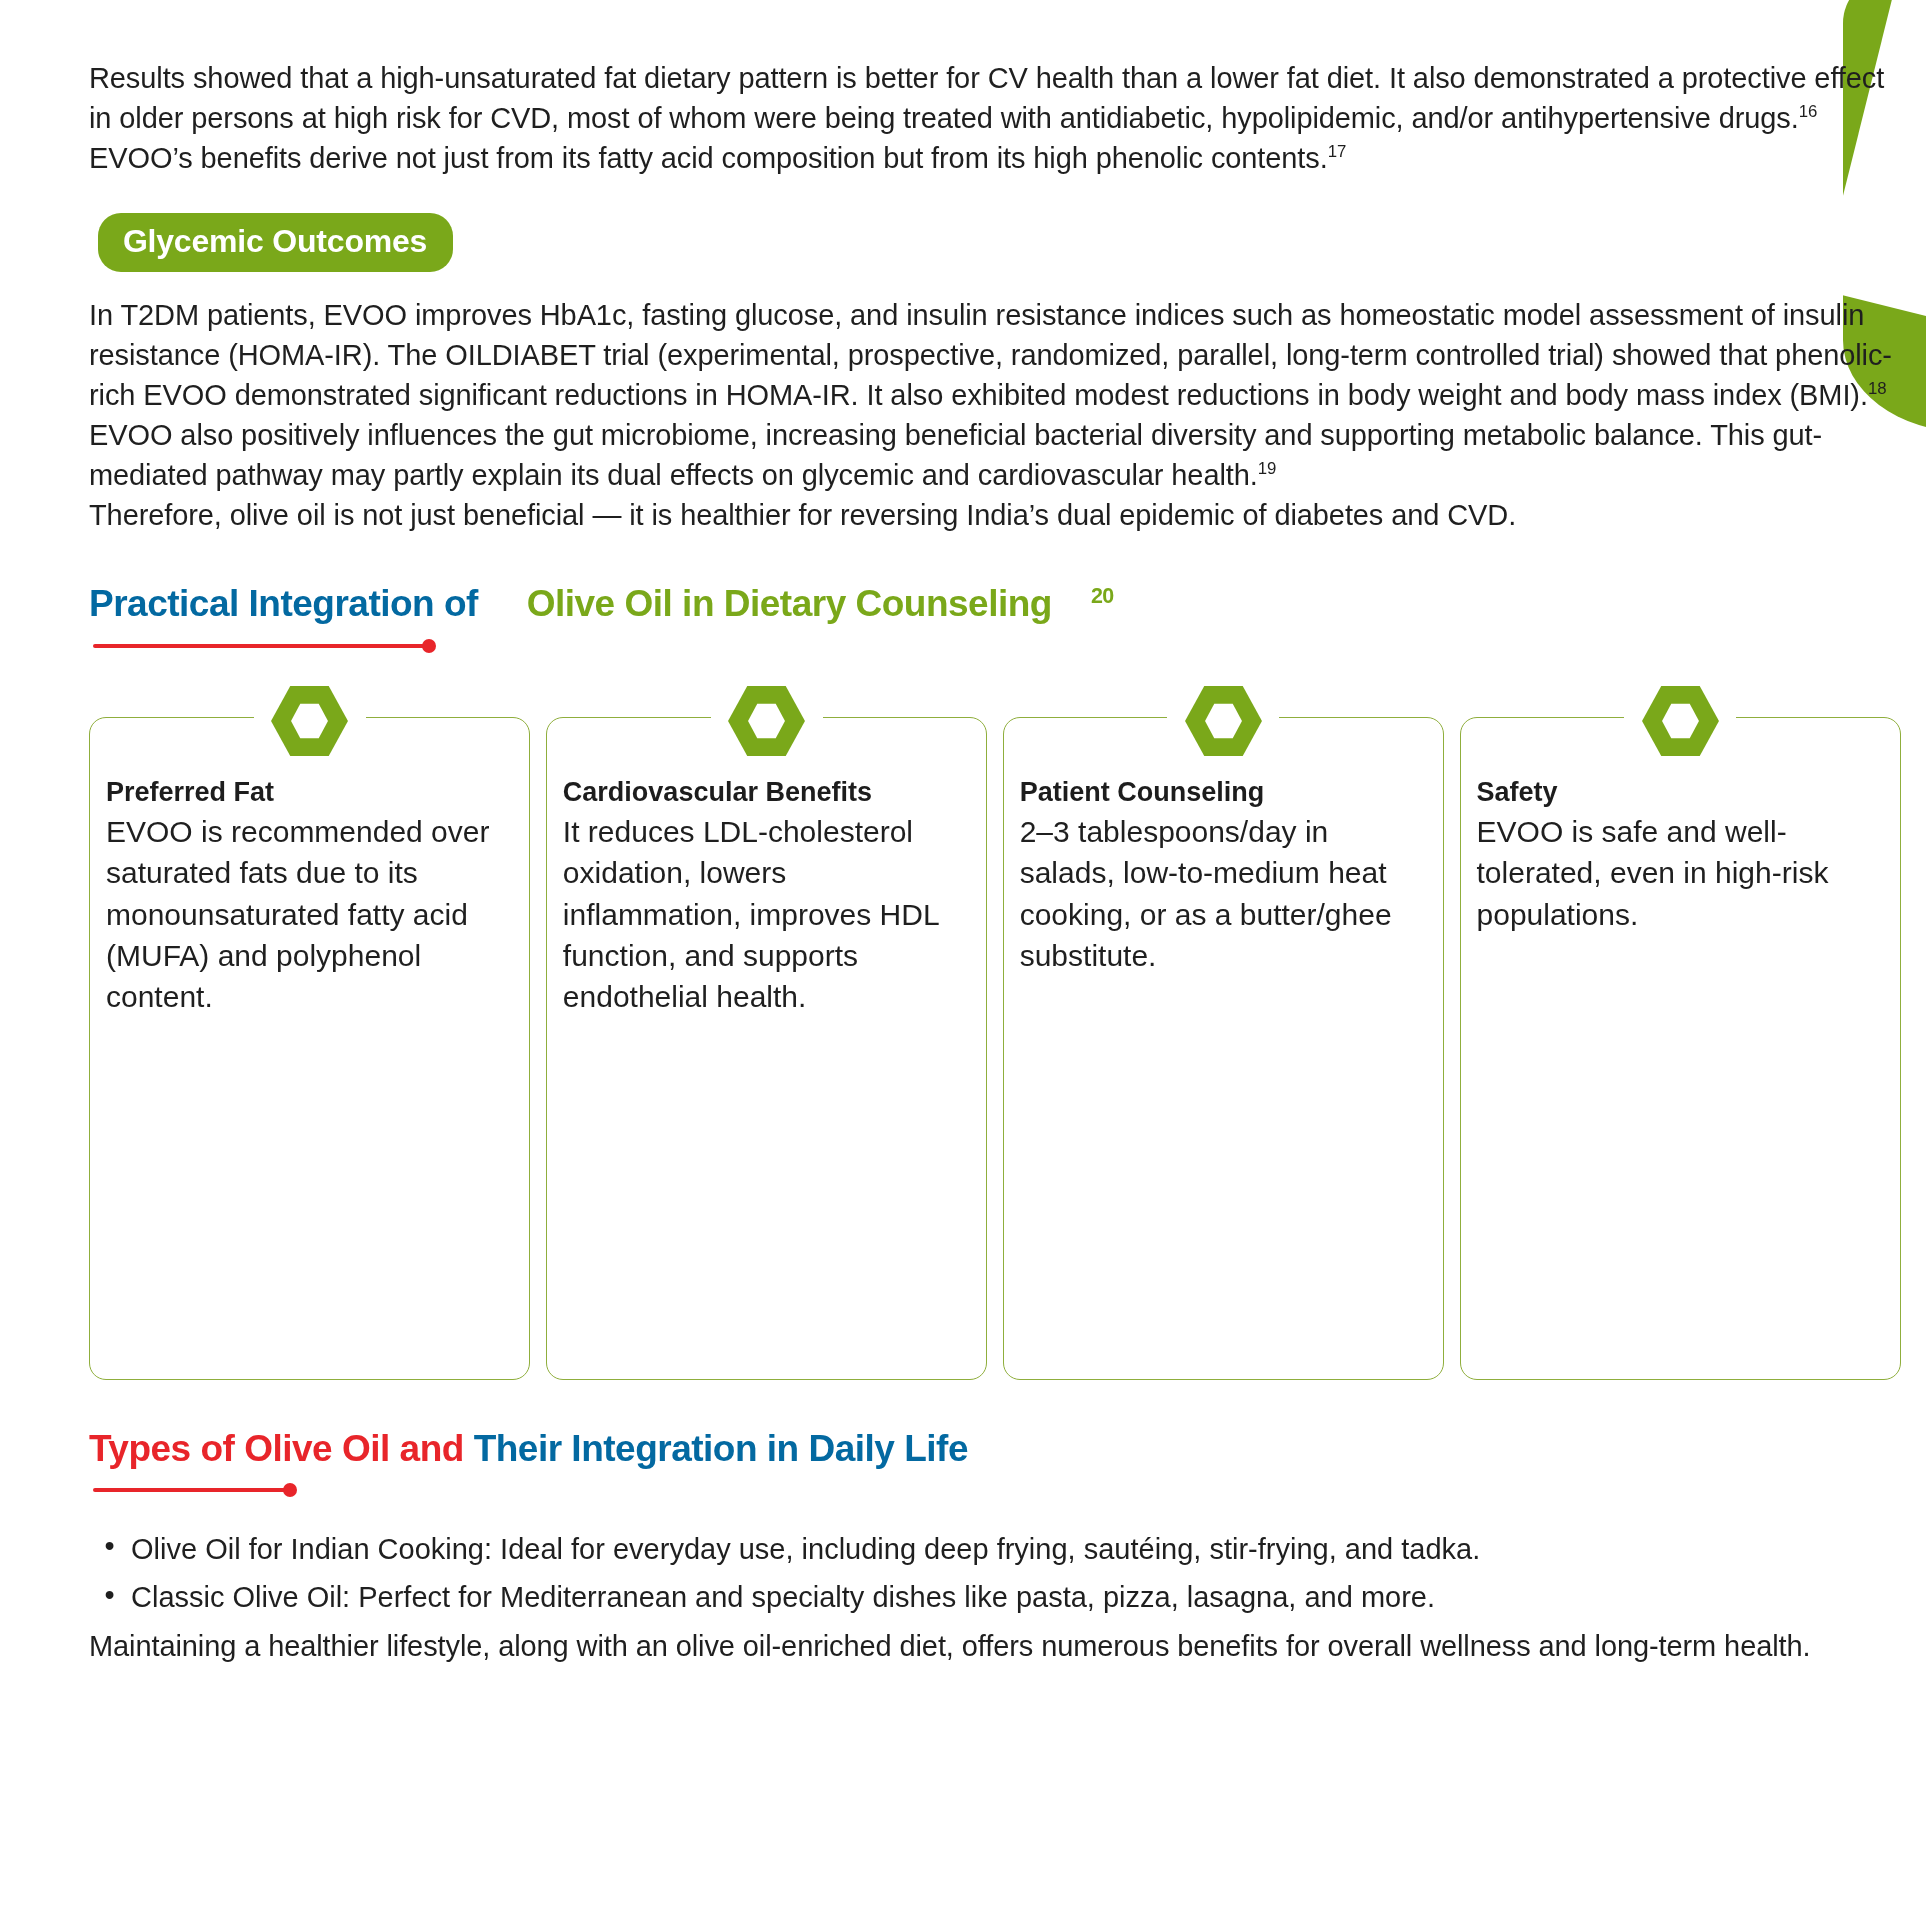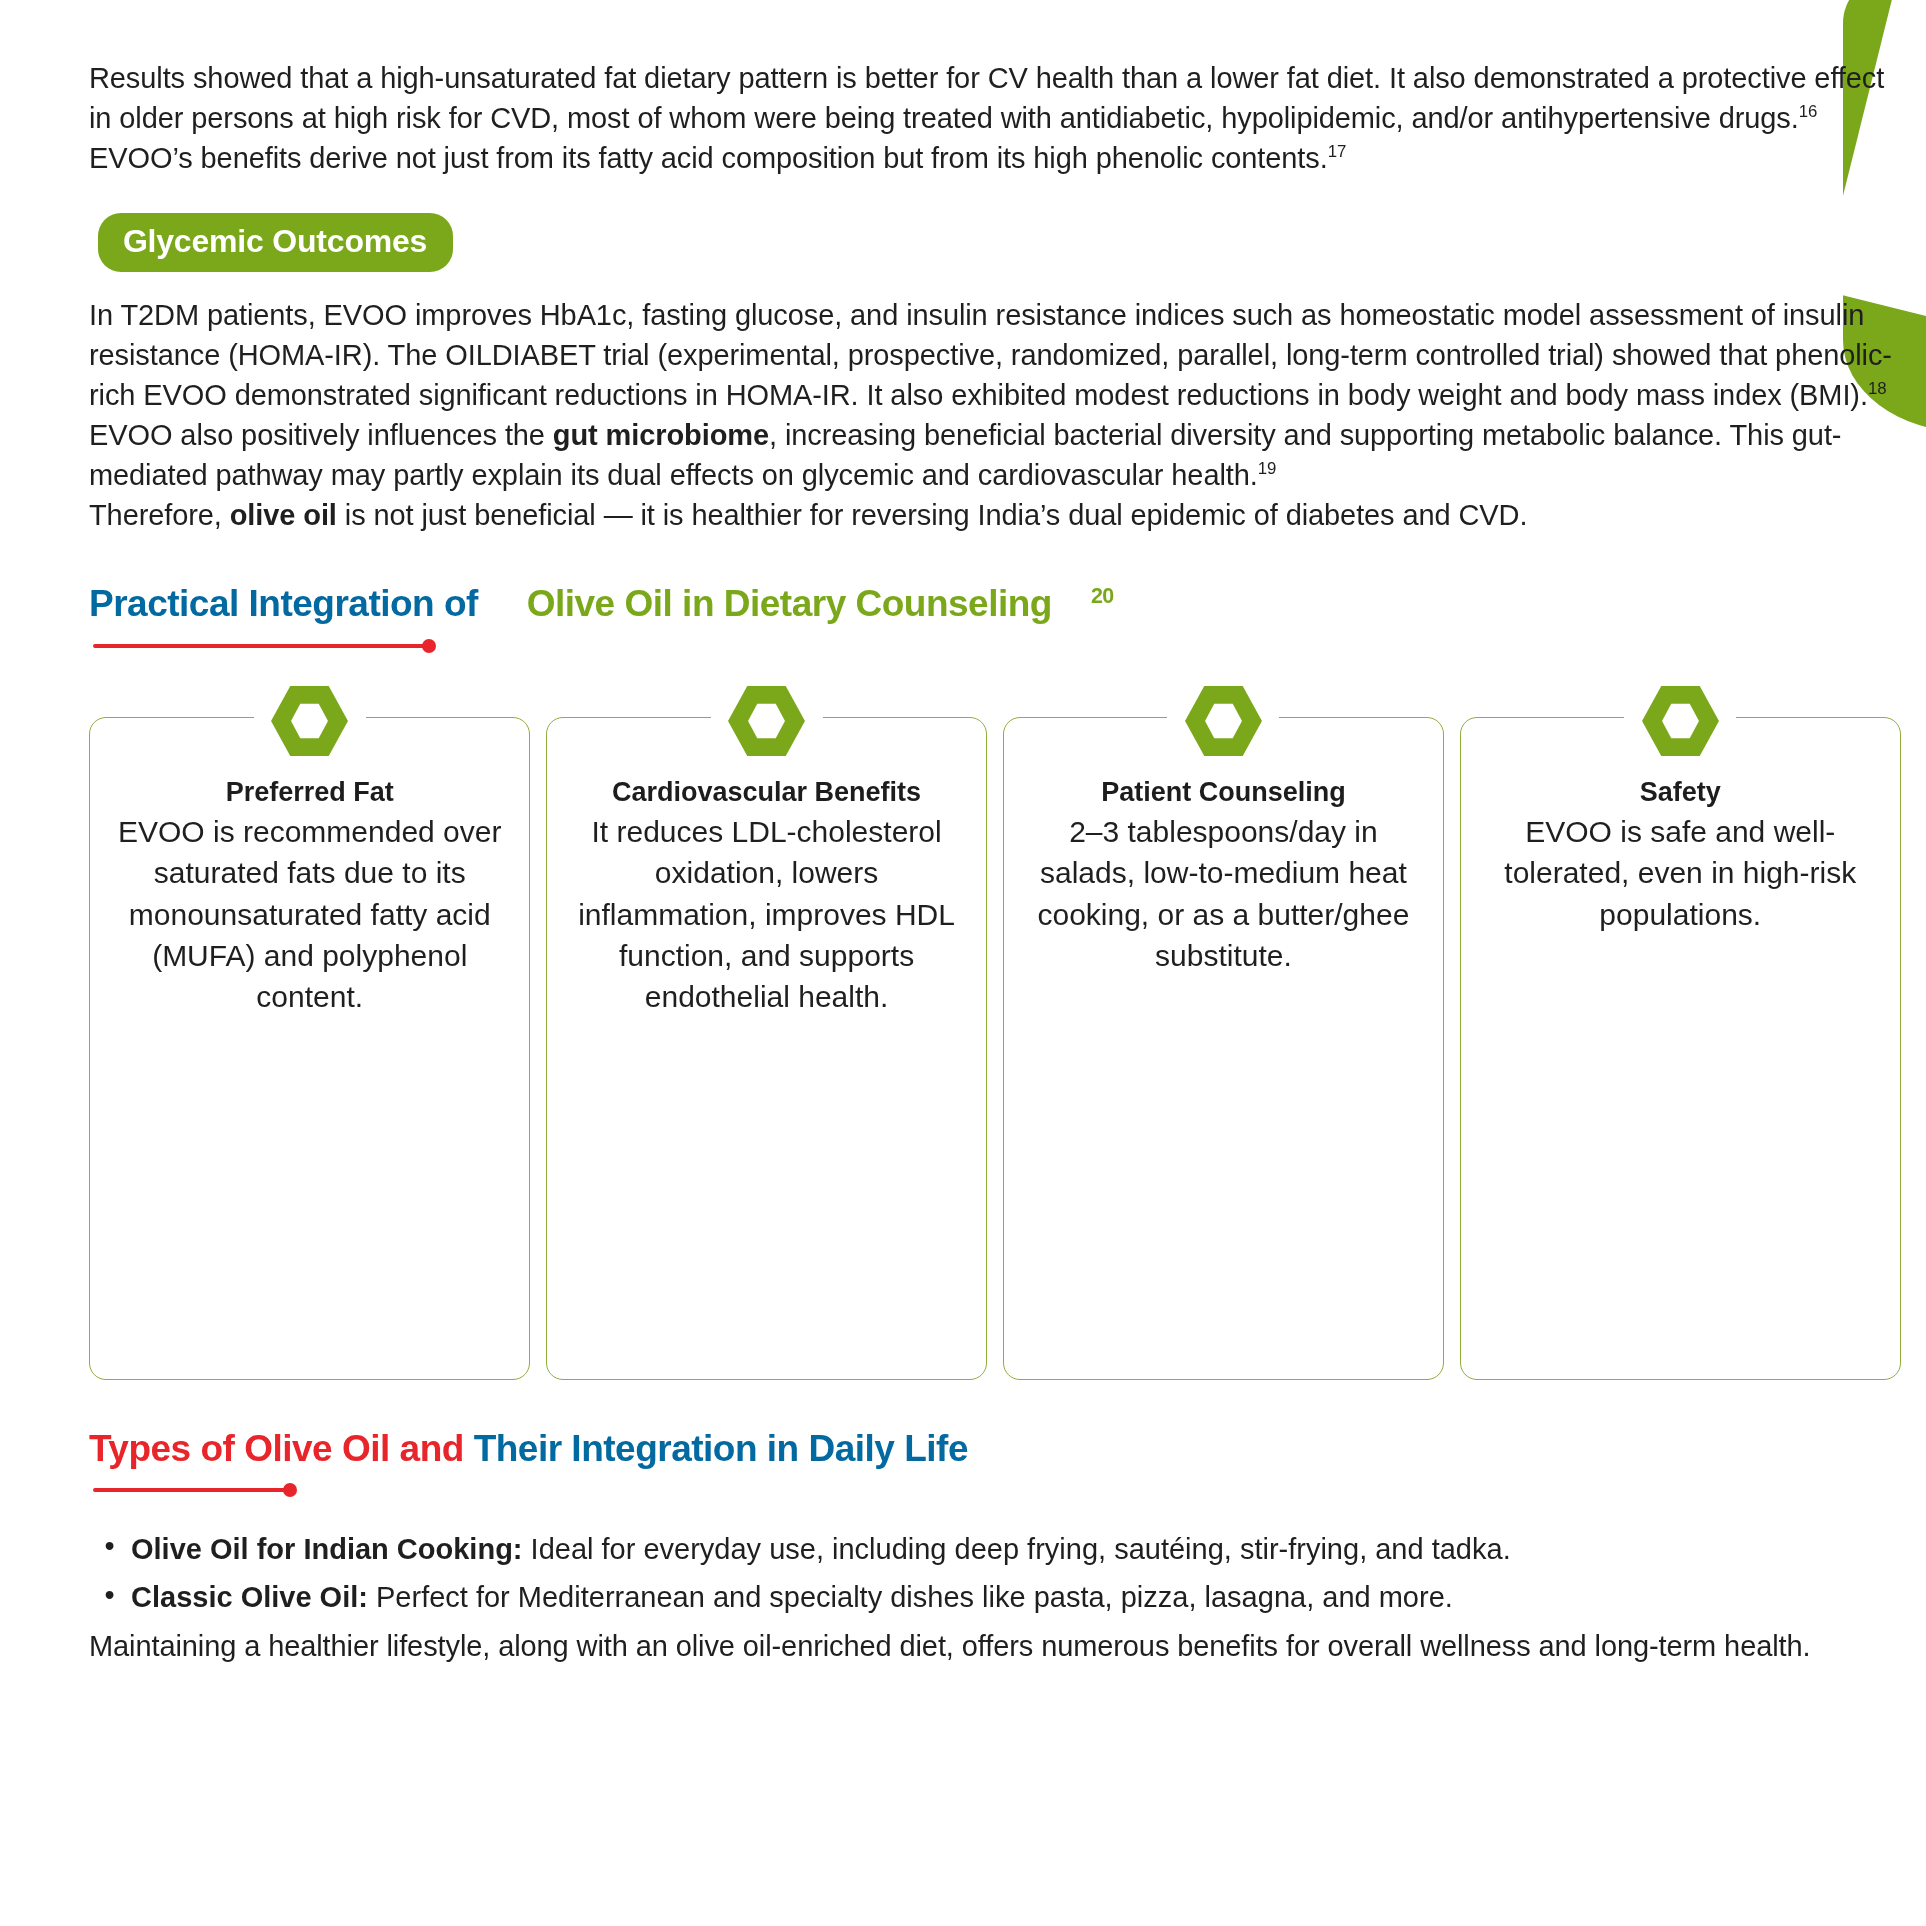--- a/index.html
+++ b/index.html
@@ -58,21 +58,21 @@
   }
   p.body + p.body { margin-top: 0; }
 
   sup {
     font-size: 0.58em;
     vertical-align: super;
     line-height: 0;
     text-align: center;
   }
 
-  b, .bold { font-weight: bold; }
+  b, .bold { font-weight: normal; }
 
   
   .pill {
     display: inline-block;
     background: #7aa81a;
     color: #ffffff;
     font-size: 32px;
     font-weight: bold;
     padding: 10px 25.4px 12.3px 25.4px;
     border-radius: 23px;
@@ -119,21 +119,20 @@
     margin-top: 69px;
     align-items: flex-start;
   }
   .card {
     position: relative;
     flex: 1 1 0;
     border: 1.9px solid #8fae3c;
     border-radius: 17px;
     padding: 58px 16px 23px 16px;
     min-height: 663px;
-    text-align: center;
   }
   .hexwrap {
     position: absolute;
     top: -35px;
     left: 50%;
     transform: translateX(-50%);
     width: 112px;
     height: 77px;
     background: #ffffff;
     display: flex;

